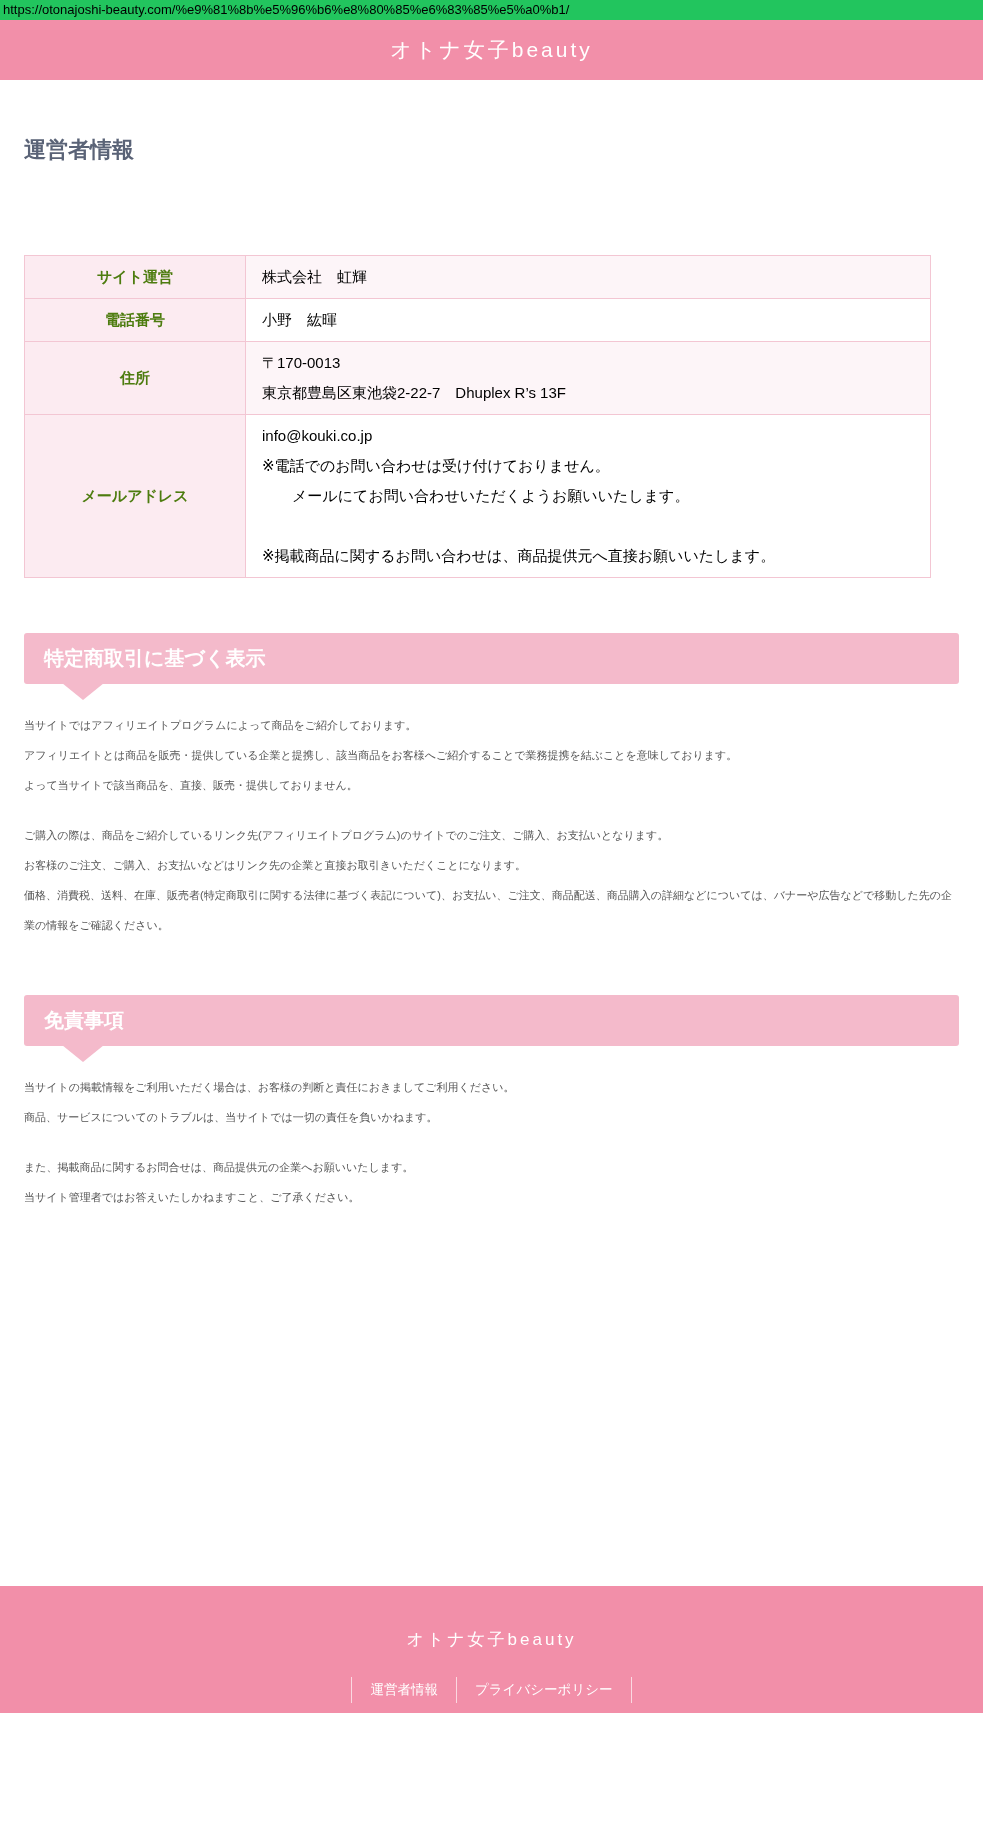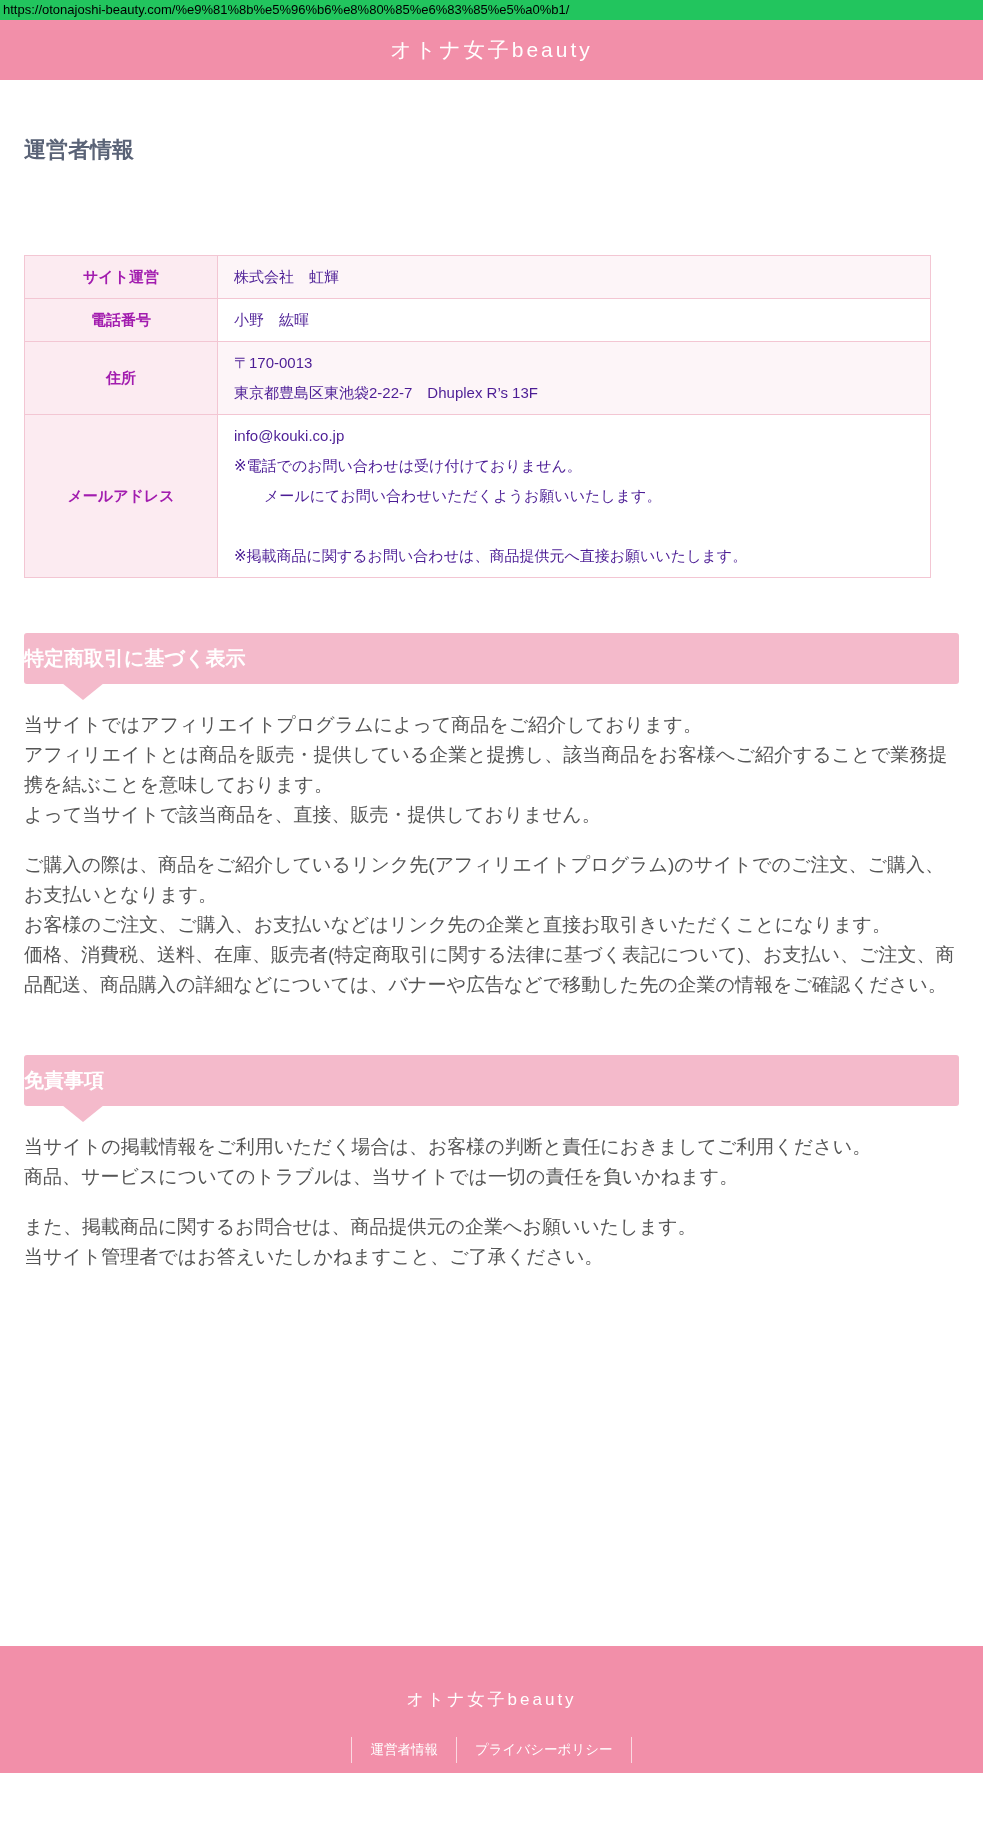--- a/index.html
+++ b/index.html
@@ -50,56 +50,56 @@
     font-size:15px;
   }
   .info-table th, .info-table td {
     border:1px solid #f3c6d3;
   }
   .info-table th {
     background:#fcebf1;
     width:176px;
     text-align:center;
     font-weight:bold;
-    color:#a21caf;
-    padding:6px 8px;
+    color:#4d7c0f;
+    padding:6px 22px;
     font-size:15px;
   }
   .info-table td {
     padding:6px 16px;
     line-height:2;
     white-space:pre-line;
-    color:#4c1d95;
+    color:#000000;
     background:#ffffff;
   }
   .info-table tr:nth-child(odd) td { background:#fdf5f8; }
   
   .section-heading {
     position:relative;
     background:#f4bacb;
     color:#ffffff;
     font-size:20px;
     font-weight:bold;
-    padding:12px 0;
+    padding:12px 20px;
     border-radius:3px;
     margin:55px 0 0 0;
   }
   .section-heading::after {
     content:"";
     position:absolute;
     left:38px;
     bottom:-16px;
     width:0; height:0;
     border-left:21px solid transparent;
     border-right:21px solid transparent;
     border-top:17px solid #f4bacb;
   }
   .section-body { margin-top:26px; }
   .para {
-    font-size:19px;
+    font-size:11px;
     line-height:30px;
     white-space:pre-line;
     margin:0 0 20px 0;
     color:#555555;
   }
   
   .site-footer {
     margin-top:374px;
     background:#f28fa9;
     text-align:center;

